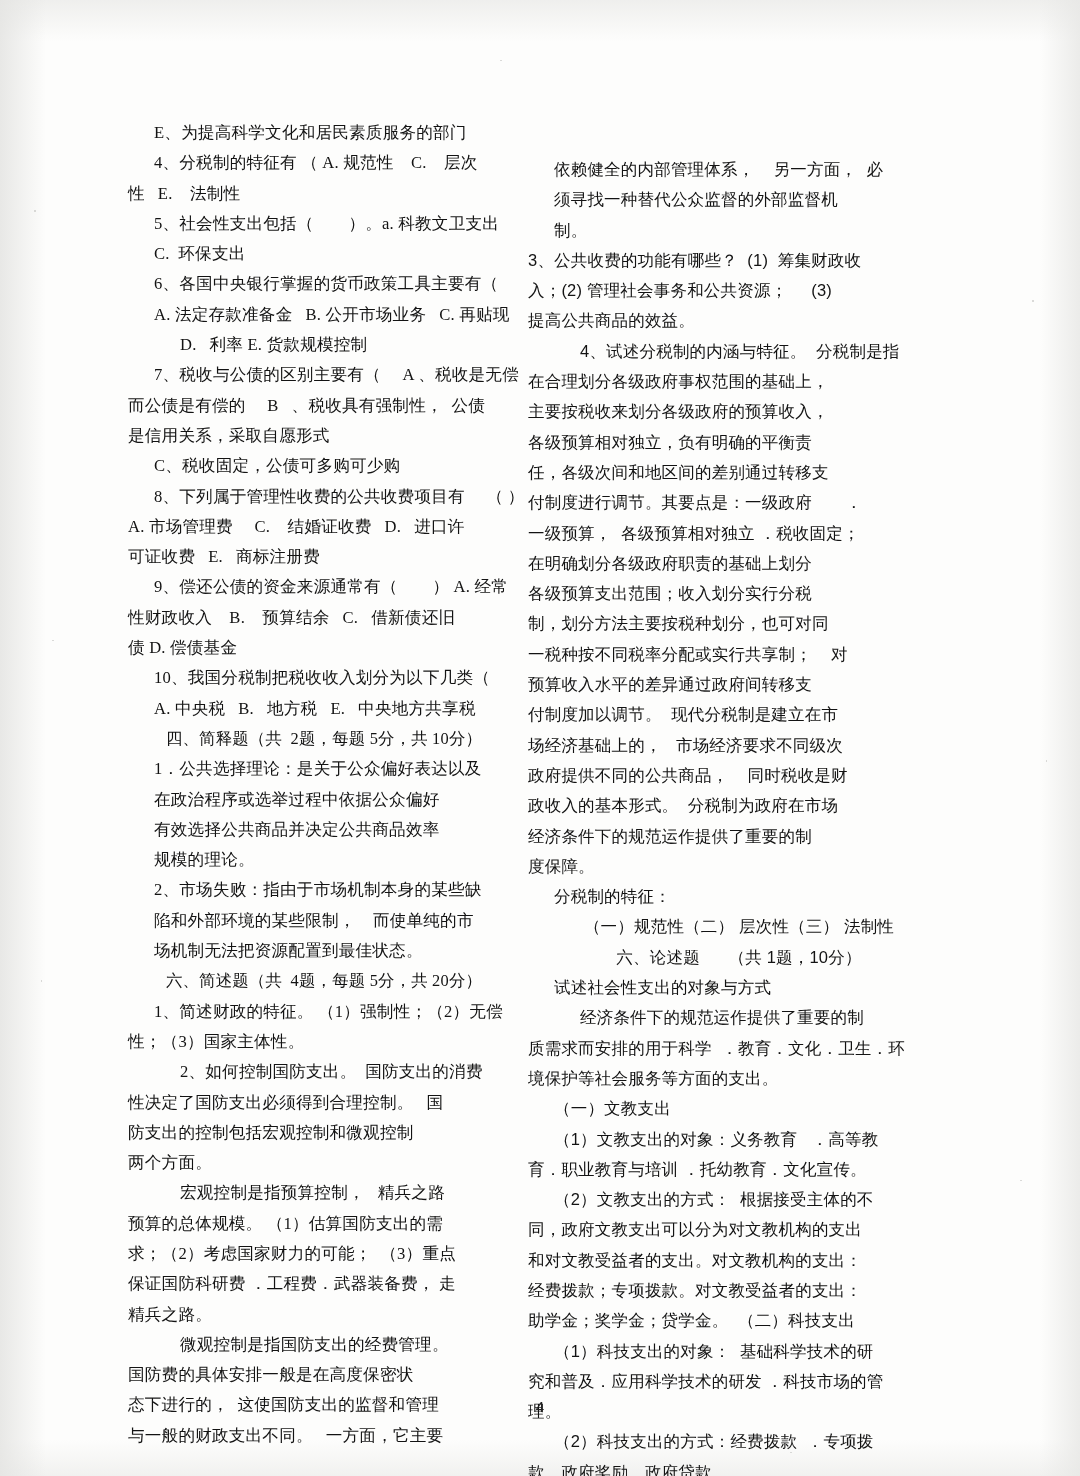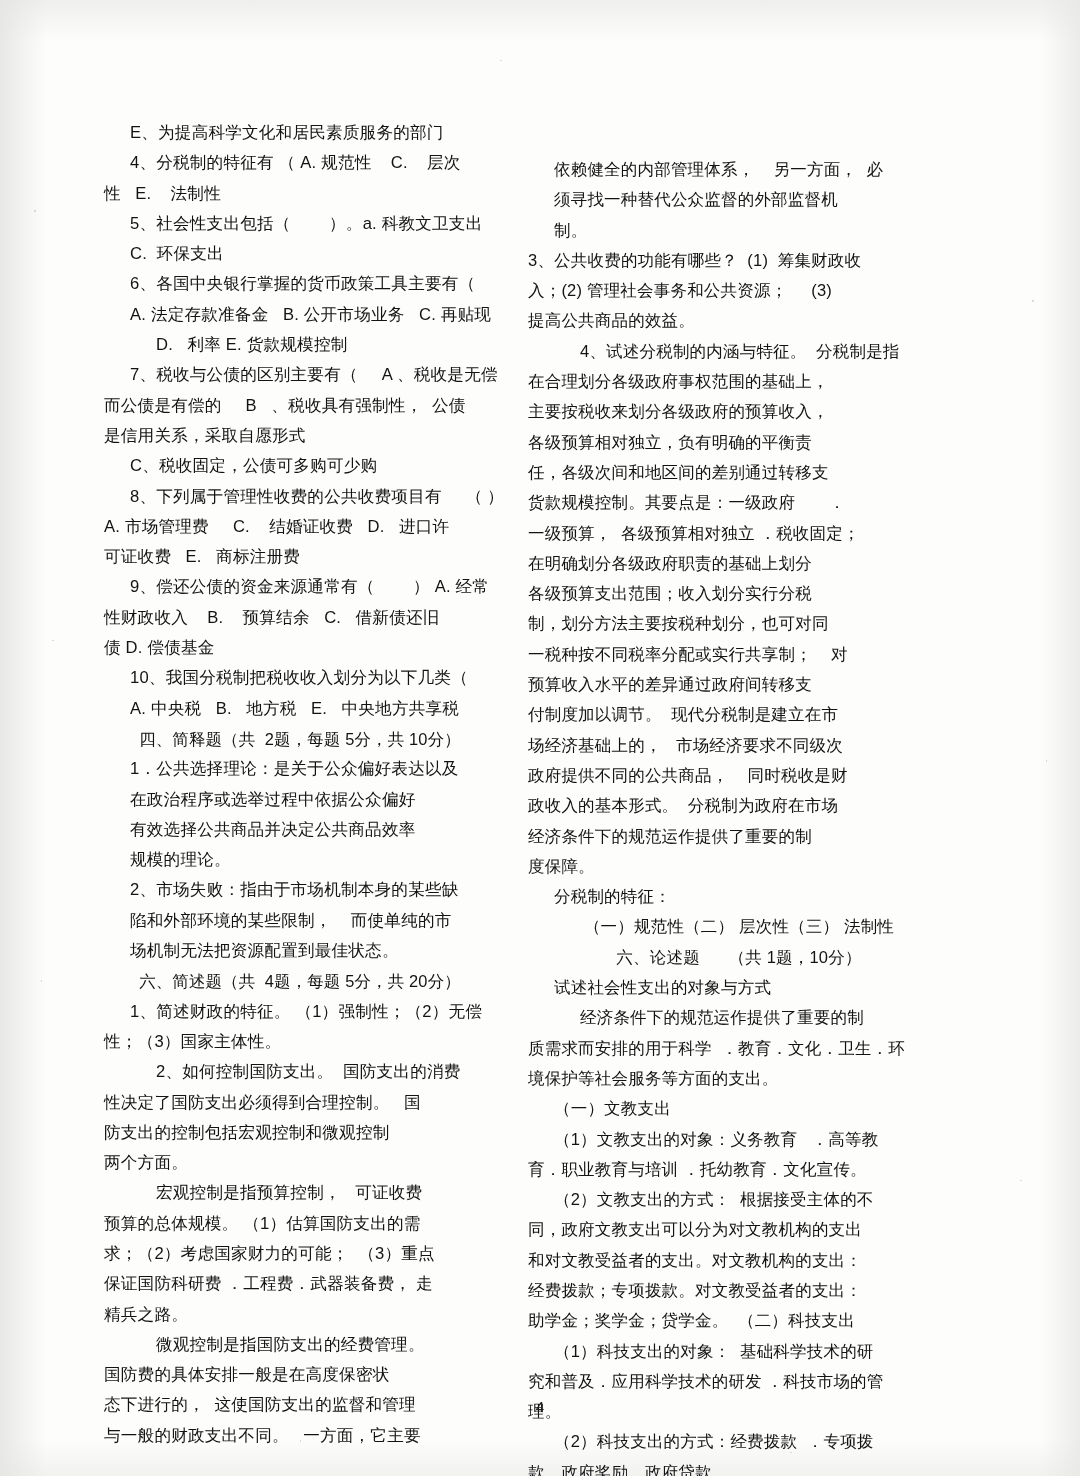--- a/index.html
+++ b/index.html
@@ -41,21 +41,21 @@
     position: absolute;
     left: 0;
     top: 0;
     right: 0;
     bottom: 0;
   }
   .column {
     position: absolute;
     top: 118px;
   }
-  .col-left  { left: 104px;  width: 400px; }
+  .col-left  { left: 128px;  width: 400px; font-family: Liberation Serif, serif; }
   .col-right { left: 528px;  width: 430px; margin-top: 36px; }
 
   .line {
     font-size: 16.6px;
     line-height: 30.3px;
     height: 30.3px;
     white-space: pre;
     letter-spacing: 0.2px;
     color: #131313;
   }
@@ -131,21 +131,21 @@
         <div class="line ind1">2、市场失败：指由于市场机制本身的某些缺</div>
         <div class="line ind1">陷和外部环境的某些限制，    而使单纯的市</div>
         <div class="line ind1">场机制无法把资源配置到最佳状态。</div>
         <div class="line heading">六、简述题（共  4题，每题 5分，共 20分）</div>
         <div class="line ind1">1、简述财政的特征。 （1）强制性；（2）无偿</div>
         <div class="line ind0">性；（3）国家主体性。</div>
         <div class="line ind2">2、如何控制国防支出。  国防支出的消费</div>
         <div class="line ind0">性决定了国防支出必须得到合理控制。   国</div>
         <div class="line ind0">防支出的控制包括宏观控制和微观控制</div>
         <div class="line ind0">两个方面。</div>
-        <div class="line ind2">宏观控制是指预算控制，   可证收费</div>
+        <div class="line ind2">宏观控制是指预算控制，   精兵之路</div>
         <div class="line ind0">预算的总体规模。 （1）估算国防支出的需</div>
         <div class="line ind0">求；（2）考虑国家财力的可能；  （3）重点</div>
         <div class="line ind0">保证国防科研费 ．工程费．武器装备费， 走</div>
         <div class="line ind0">精兵之路。</div>
         <div class="line ind2">微观控制是指国防支出的经费管理。</div>
         <div class="line ind0">国防费的具体安排一般是在高度保密状</div>
         <div class="line ind0">态下进行的，  这使国防支出的监督和管理</div>
         <div class="line ind0">与一般的财政支出不同。   一方面，它主要</div>
       </div>
     <div class="column col-right">
@@ -153,21 +153,21 @@
         <div class="line ind1">须寻找一种替代公众监督的外部监督机</div>
         <div class="line ind1">制。</div>
         <div class="line ind0">3、公共收费的功能有哪些？  (1)  筹集财政收</div>
         <div class="line ind0">入；(2) 管理社会事务和公共资源；     (3)</div>
         <div class="line ind0">提高公共商品的效益。</div>
         <div class="line ind2">4、试述分税制的内涵与特征。  分税制是指</div>
         <div class="line ind0">在合理划分各级政府事权范围的基础上，</div>
         <div class="line ind0">主要按税收来划分各级政府的预算收入，</div>
         <div class="line ind0">各级预算相对独立，负有明确的平衡责</div>
         <div class="line ind0">任，各级次间和地区间的差别通过转移支</div>
-        <div class="line ind0">货款规模控制。其要点是：一级政府       ．</div>
+        <div class="line ind0">付制度进行调节。其要点是：一级政府       ．</div>
         <div class="line ind0">一级预算，  各级预算相对独立 ．税收固定；</div>
         <div class="line ind0">在明确划分各级政府职责的基础上划分</div>
         <div class="line ind0">各级预算支出范围；收入划分实行分税</div>
         <div class="line ind0">制，划分方法主要按税种划分，也可对同</div>
         <div class="line ind0">一税种按不同税率分配或实行共享制；    对</div>
         <div class="line ind0">预算收入水平的差异通过政府间转移支</div>
         <div class="line ind0">付制度加以调节。  现代分税制是建立在市</div>
         <div class="line ind0">场经济基础上的，   市场经济要求不同级次</div>
         <div class="line ind0">政府提供不同的公共商品，    同时税收是财</div>
         <div class="line ind0">政收入的基本形式。  分税制为政府在市场</div>

